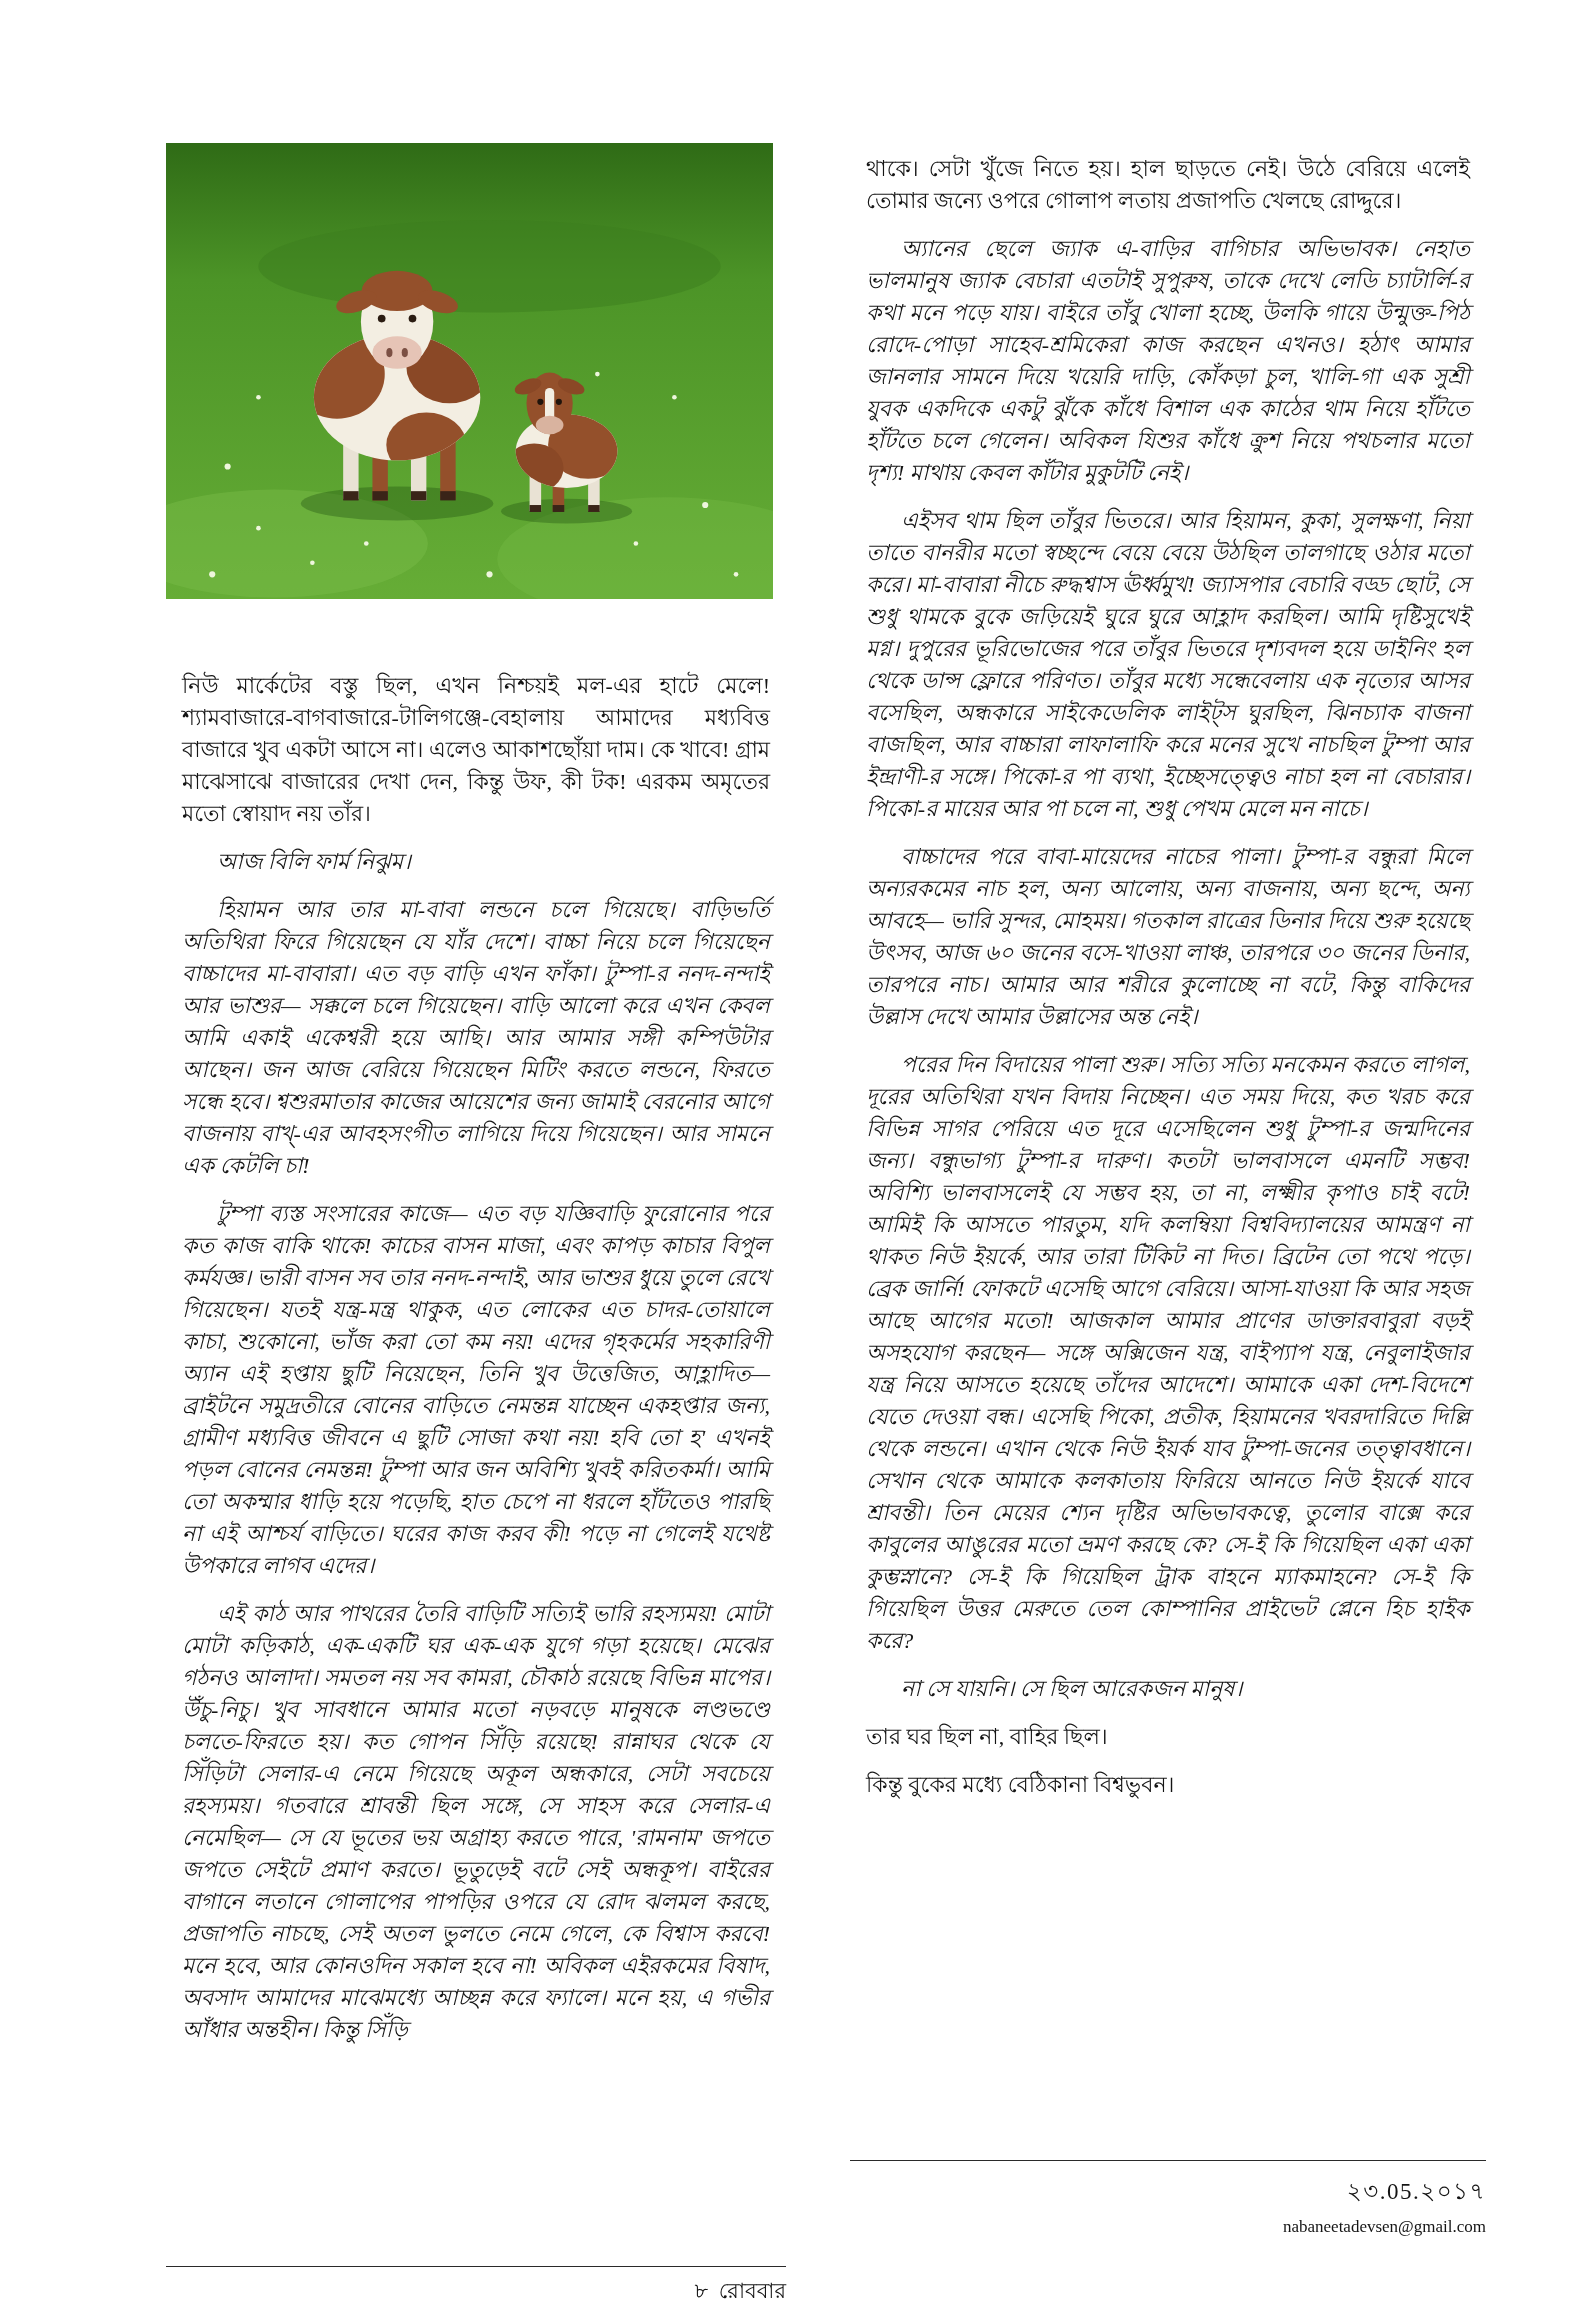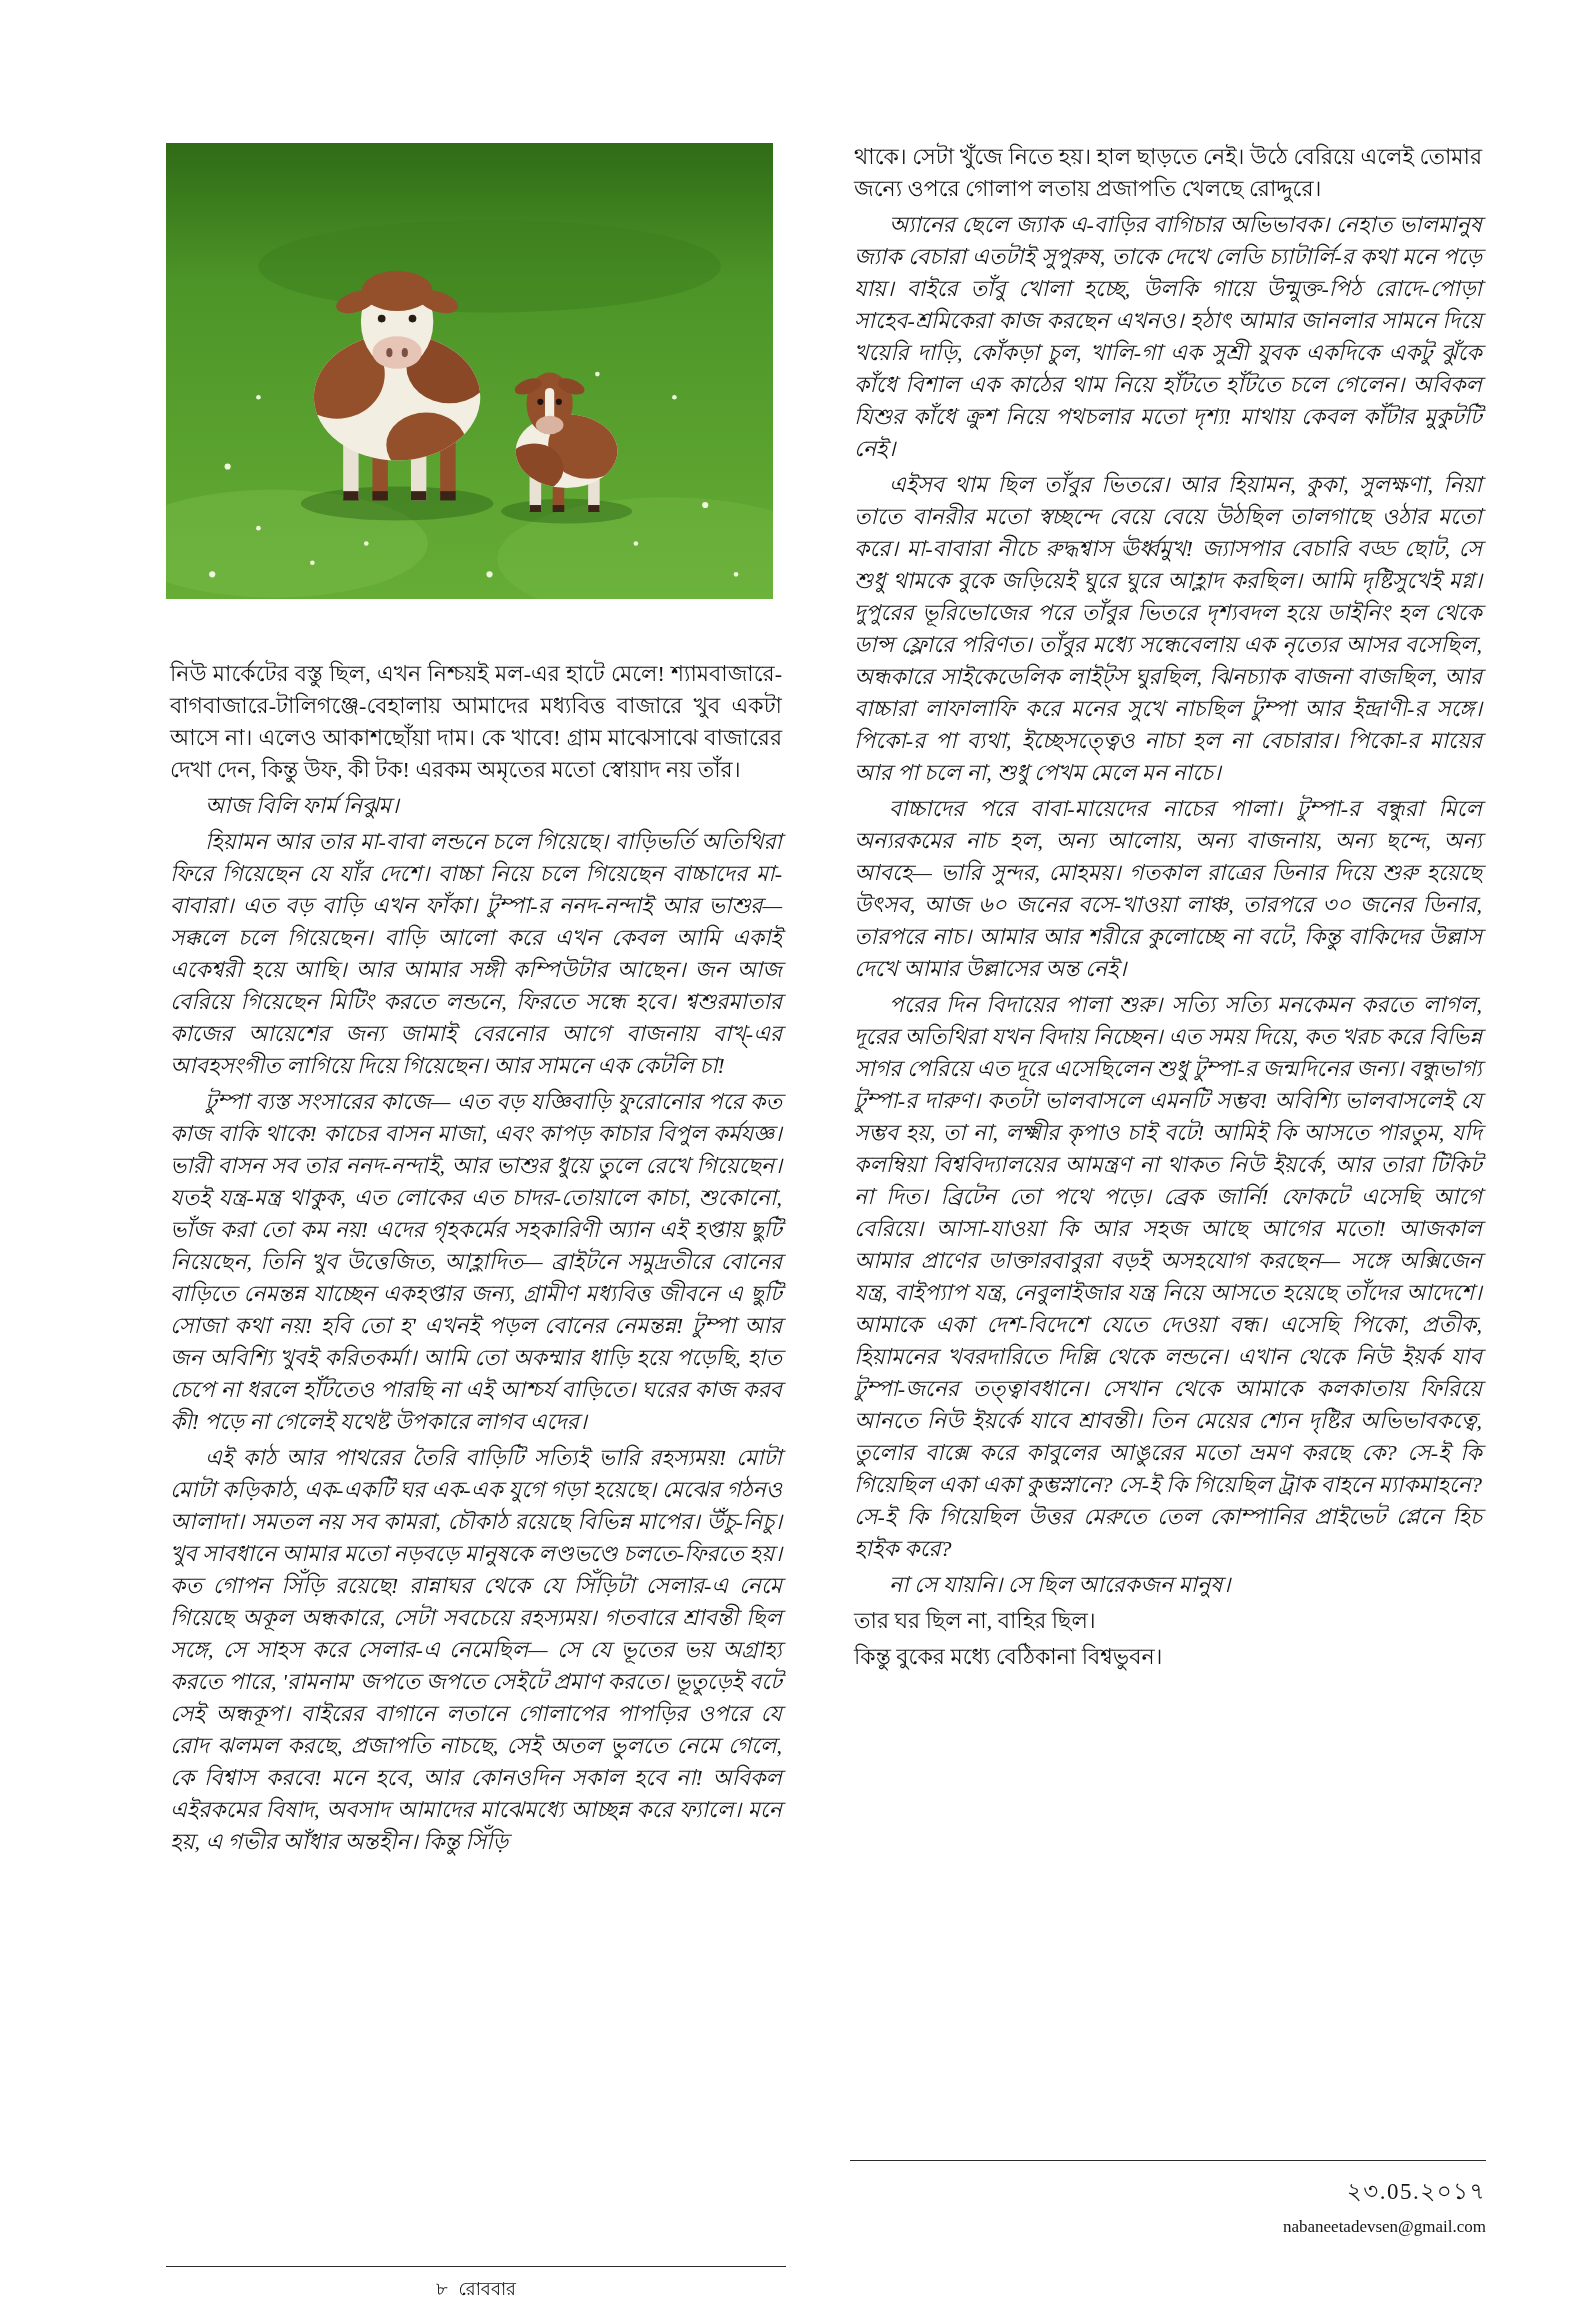--- a/index.html
+++ b/index.html
@@ -7,31 +7,31 @@
     width:1591px;height:2319px;background:#ffffff;
     font-family:"Liberation Serif","DejaVu Serif",serif;
     color:#141414;
   }
   .page{position:relative;width:1591px;height:2319px;overflow:hidden;background:#ffffff;}
 
   .photo{position:absolute;left:166px;top:143px;width:607px;height:456px;}
   .photo svg{display:block;width:100%;height:100%;}
 
   .col{position:absolute;font-size:22px;line-height:32px;text-align:justify;}
-  .col p{margin:4px;}
+  .col p{margin:16px;}
   .col p.indent{text-indent:35px;font-style:italic;}
   .left{left:166px;top:654px;width:620px;}
   .right{left:850px;top:137px;width:636px;}
 
   .signoff{position:absolute;left:850px;top:2160px;width:636px;text-align:right;}
   .rule{border:0;border-top:1.5px solid #2a2a2a;margin:0 0 12.3px 0;}
   .date{font-size:23px;letter-spacing:1.5px;}
   .email{font-size:17px;margin-top:4.6px;}
 
-  .footer{position:absolute;left:166px;top:2266px;width:620px;font-size:18px;text-align:center;}
+  .footer{position:absolute;left:166px;top:2266px;width:620px;font-size:21px;text-align:right;}
   .footer .rule{margin-bottom:7.7px;}
   .footer .pn{margin-right:10.8px;}
 </style>
 </head>
 <body>
 
 <div class="page">
 
   <div class="photo">
     <svg viewBox="0 0 788 592" preserveAspectRatio="none" aria-hidden="true">

